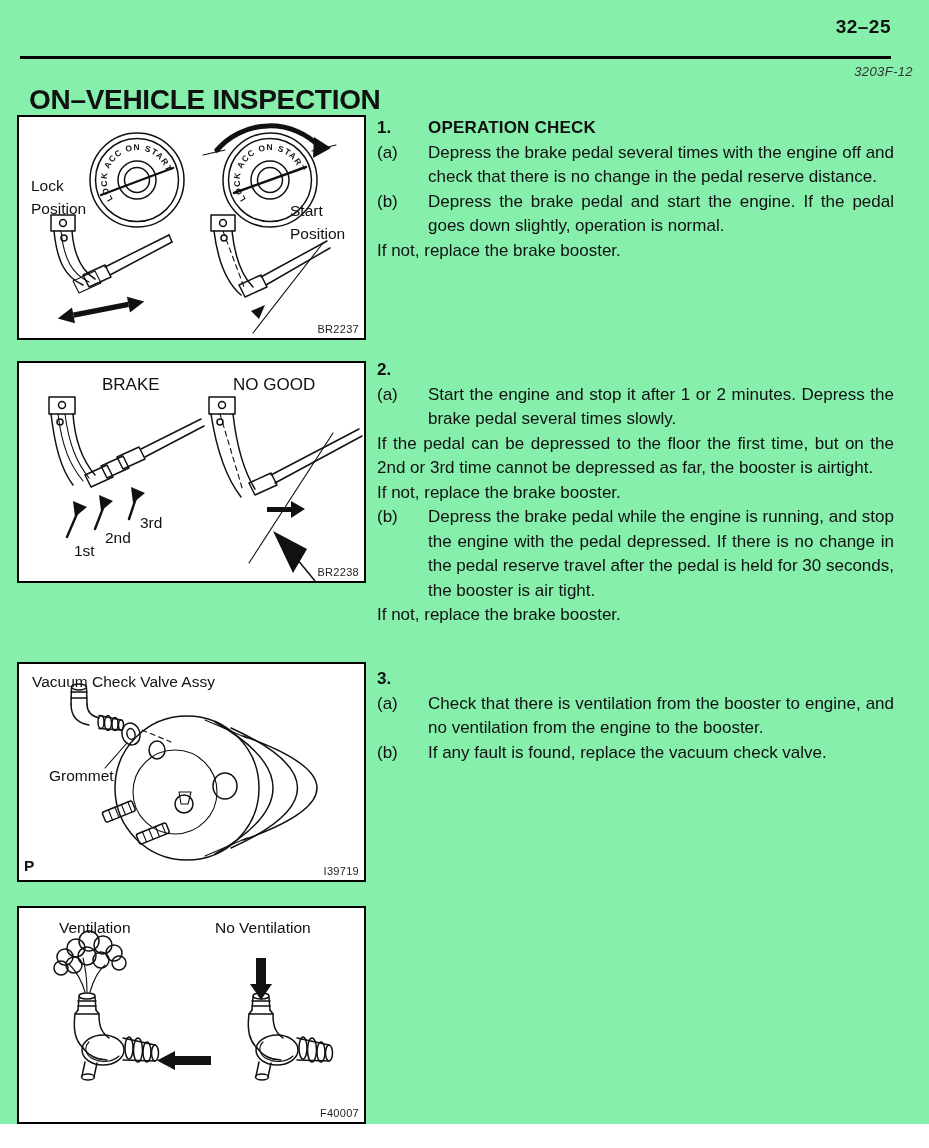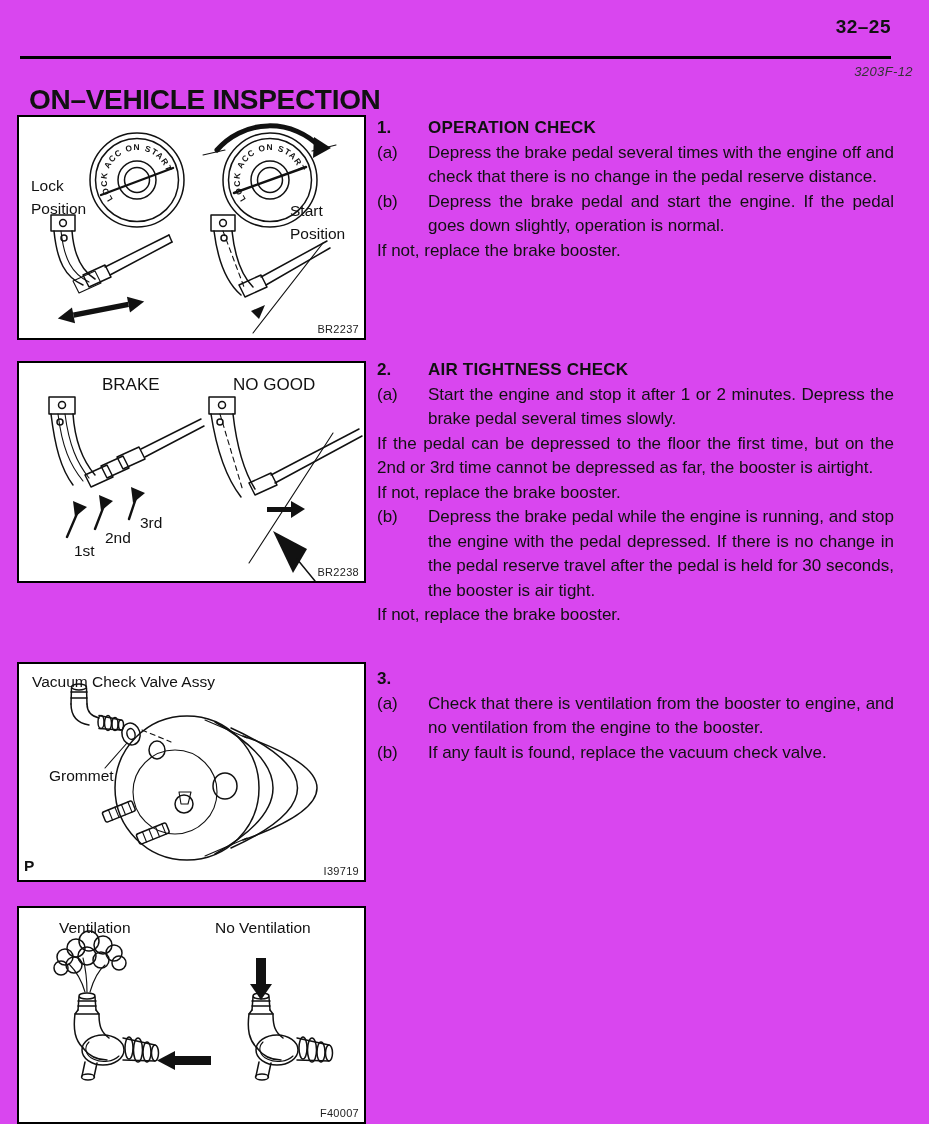--- a/index.html
+++ b/index.html
@@ -1,17 +1,17 @@
 <!DOCTYPE html>
 <html><head>
 <meta charset="utf-8">
 <style>
   html,body{margin:0;padding:0;background:#fff;}
   .page{
-    position:relative;width:929px;height:1124px;background:#d946ef;
+    position:relative;width:929px;height:1124px;background:#86efac;
     font-family:"Liberation Sans",sans-serif;color:#111;overflow:hidden;
   }
   
   .page-number{position:absolute;top:16px;right:38px;font-size:19px;font-weight:bold;letter-spacing:.5px;}
   .header-line{position:absolute;top:39px;left:388px;font-size:15px;display:flex;gap:14px;align-items:baseline;}
   .header-brake{font-weight:bold;letter-spacing:.5px;}
   .header-sub{letter-spacing:.3px;}
   .header-rule{position:absolute;top:56px;left:20px;width:871px;height:2.5px;background:#000;}
   .header-code{position:absolute;top:64px;right:16px;font-size:13px;color:#333;letter-spacing:.4px;font-style:italic;}
   .page-title{position:absolute;top:72px;left:17px;font-size:28px;font-weight:bold;letter-spacing:-.3px;}
@@ -315,21 +315,20 @@
     <div class="sec-row">
       <span class="item-label">(b)</span>
       <p class="item-text">Depress the brake pedal and start the engine. If the pedal goes down slightly, operation is normal.</p>
     </div>
     <p class="plain-text">If not, replace the brake booster.</p>
   </div>
 
   <div class="section" id="sec2">
     <div class="sec-row">
       <span class="sec-num">2.</span>
-      <span class="sec-title">AIR TIGHTNESS CHECK</span>
     </div>
     <div class="sec-row">
       <span class="item-label">(a)</span>
       <p class="item-text">Start the engine and stop it after 1 or 2 minutes. Depress the brake pedal several times slowly.</p>
     </div>
     <p class="plain-text">If the pedal can be depressed to the floor the first time, but on the 2nd or 3rd time cannot be depressed as far, the booster is airtight.</p>
     <p class="plain-text">If not, replace the brake booster.</p>
     <div class="sec-row">
       <span class="item-label">(b)</span>
       <p class="item-text">Depress the brake pedal while the engine is running, and stop the engine with the pedal depressed. If there is no change in the pedal reserve travel after the pedal is held for 30 seconds, the booster is air tight.</p>

